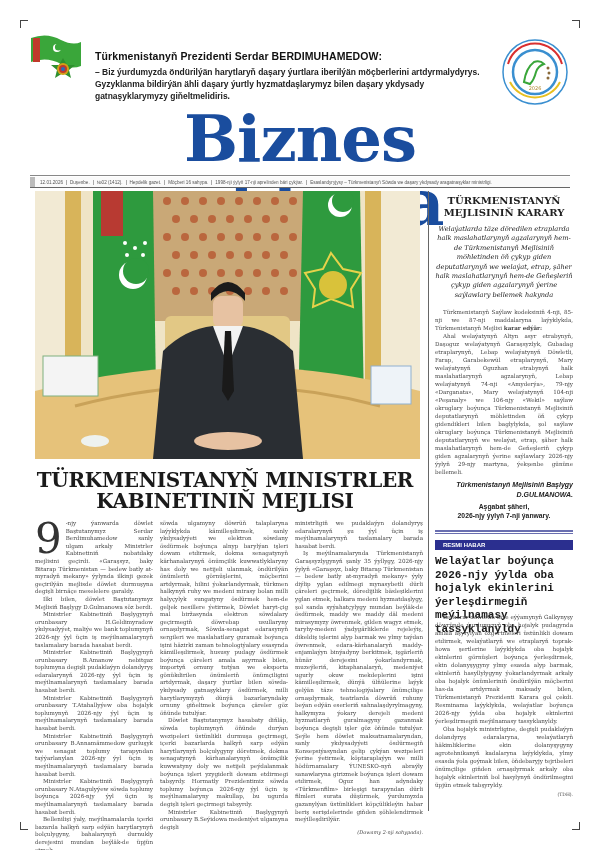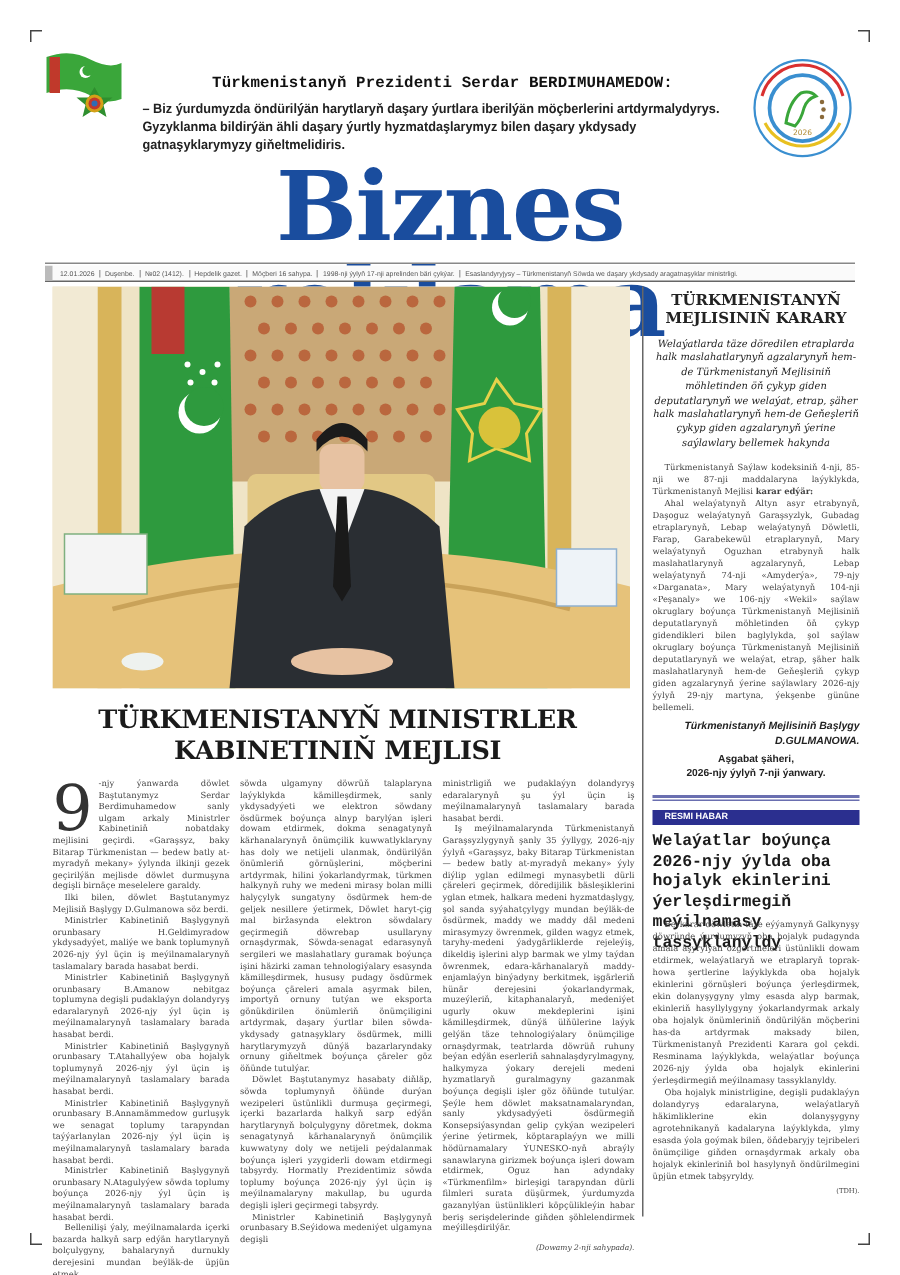--- a/index.html
+++ b/index.html
@@ -9,41 +9,41 @@
   .crop { position: absolute; width: 8px; height: 8px; border-color: #444; border-style: solid; }
   .crop.tl { left: 20px; top: 20px; border-width: 1px 0 0 1px; }
   .crop.tr { right: 20px; top: 20px; border-width: 1px 1px 0 0; }
   .crop.bl { left: 20px; bottom: 20px; border-width: 0 0 1px 1px; }
   .crop.br { right: 20px; bottom: 20px; border-width: 0 1px 1px 0; }
 
   
   .logo-left { position: absolute; left: 27px; top: 32px; width: 58px; height: 60px; }
   .logo-right { position: absolute; left: 500px; top: 38px; width: 70px; height: 68px; }
   .quote { position: absolute; left: 95px; top: 50px; width: 400px; }
-  .quote-title { font-family: Liberation Mono, monospace; font-weight: bold; font-size: 10.5px; color: #111; letter-spacing: 0.1px; text-align: center; }
+  .quote-title { font-family: Liberation Sans, sans-serif; font-weight: bold; font-size: 10.5px; color: #111; letter-spacing: 0.1px; }
   .quote-text { font-family: "Liberation Sans", sans-serif; font-weight: bold; font-size: 9px; color: #222; margin-top: 4px; line-height: 12px; transform: scaleX(0.94); transform-origin: left; width: 425px; }
 
   .masthead { position: absolute; left: 30px; top: 107px; width: 540px; text-align: center;
               font-family: "DejaVu Serif", serif; font-weight: bold; font-size: 64px; color: #1a4d9e; letter-spacing: -1px; line-height: 64px; }
   .masthead-rule { position: absolute; left: 30px; top: 175px; width: 540px; height: 1px; background: #888; }
 
   .info-bar { position: absolute; left: 30px; top: 177px; width: 540px; height: 11px; display: flex; align-items: center;
               font-family: "Liberation Sans", sans-serif; font-size: 4.6px; color: #555; border-bottom: 1px solid #666; background: #fafafa; white-space: nowrap; overflow: hidden; }
   .info-bar span { padding: 0 3px; border-right: 1px solid #aaa; }
   .info-bar span:last-child { border-right: none; }
   .info-marker { width: 5px; height: 11px; background: #bbb; margin-right: 2px; }
 
   
   .photo { position: absolute; left: 35px; top: 191px; width: 385px; height: 268px; overflow: hidden; background: #efe6cf; }
   .photo svg { width: 100%; height: 100%; display: block; }
 
   .vrule { position: absolute; left: 428px; top: 191px; width: 1px; height: 620px; background: #666; }
 
   .main-headline { position: absolute; left: 30px; top: 470px; width: 390px; text-align: center;
-                   font-family: "DejaVu Serif", serif; font-weight: bold; font-size: 17px; line-height: 21px; color: #1a1a1a; letter-spacing: -0.3px; }
+                   font-family: "DejaVu Serif", serif; font-weight: bold; font-size: 20px; line-height: 21px; color: #1a1a1a; letter-spacing: -0.3px; }
 
   .col { position: absolute; font-family: "DejaVu Serif", serif; font-size: 5.6px; line-height: 7.6px; color: #444; text-align: justify; }
   .col p { text-indent: 8px; }
   .col1 { left: 35px; top: 520px; width: 118px; }
   .col2 { left: 160px; top: 520px; width: 128px; }
   .col3 { left: 295px; top: 520px; width: 128px; }
   .dropcap { float: left; font-size: 42px; line-height: 34px; margin: 2px 4px 0 0; color: #333; font-weight: normal; }
   .continued { text-align: right; font-style: italic; font-size: 5px; margin-top: 5px; text-indent: 0 !important; }
 
   

